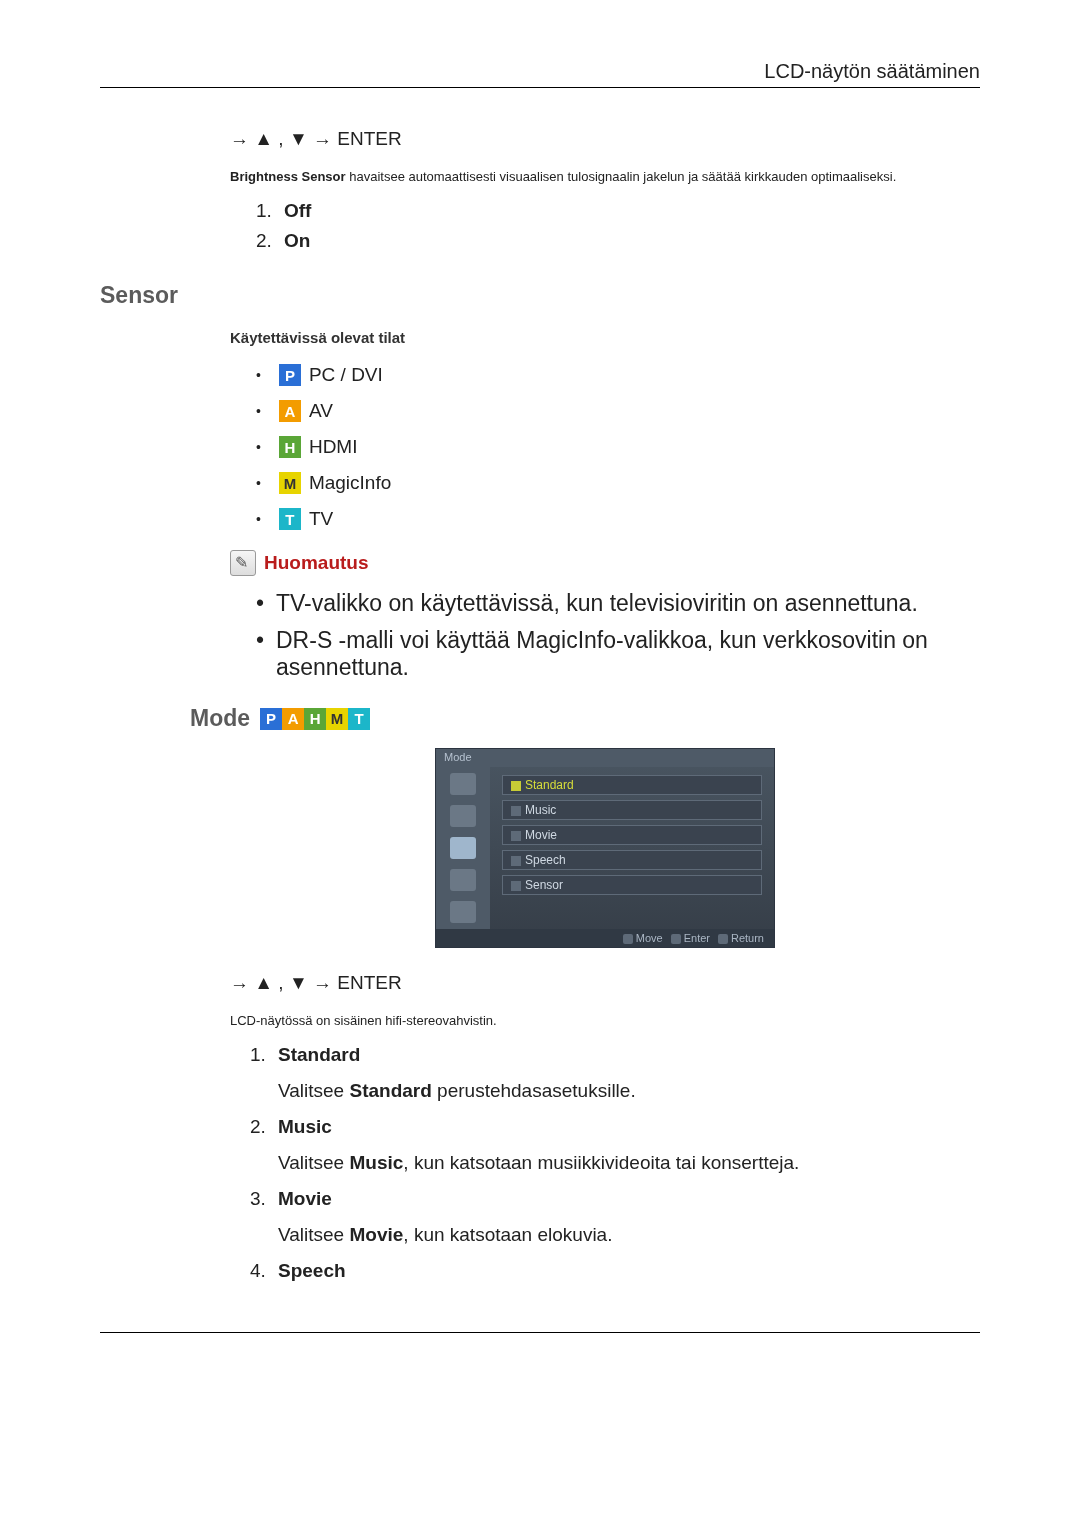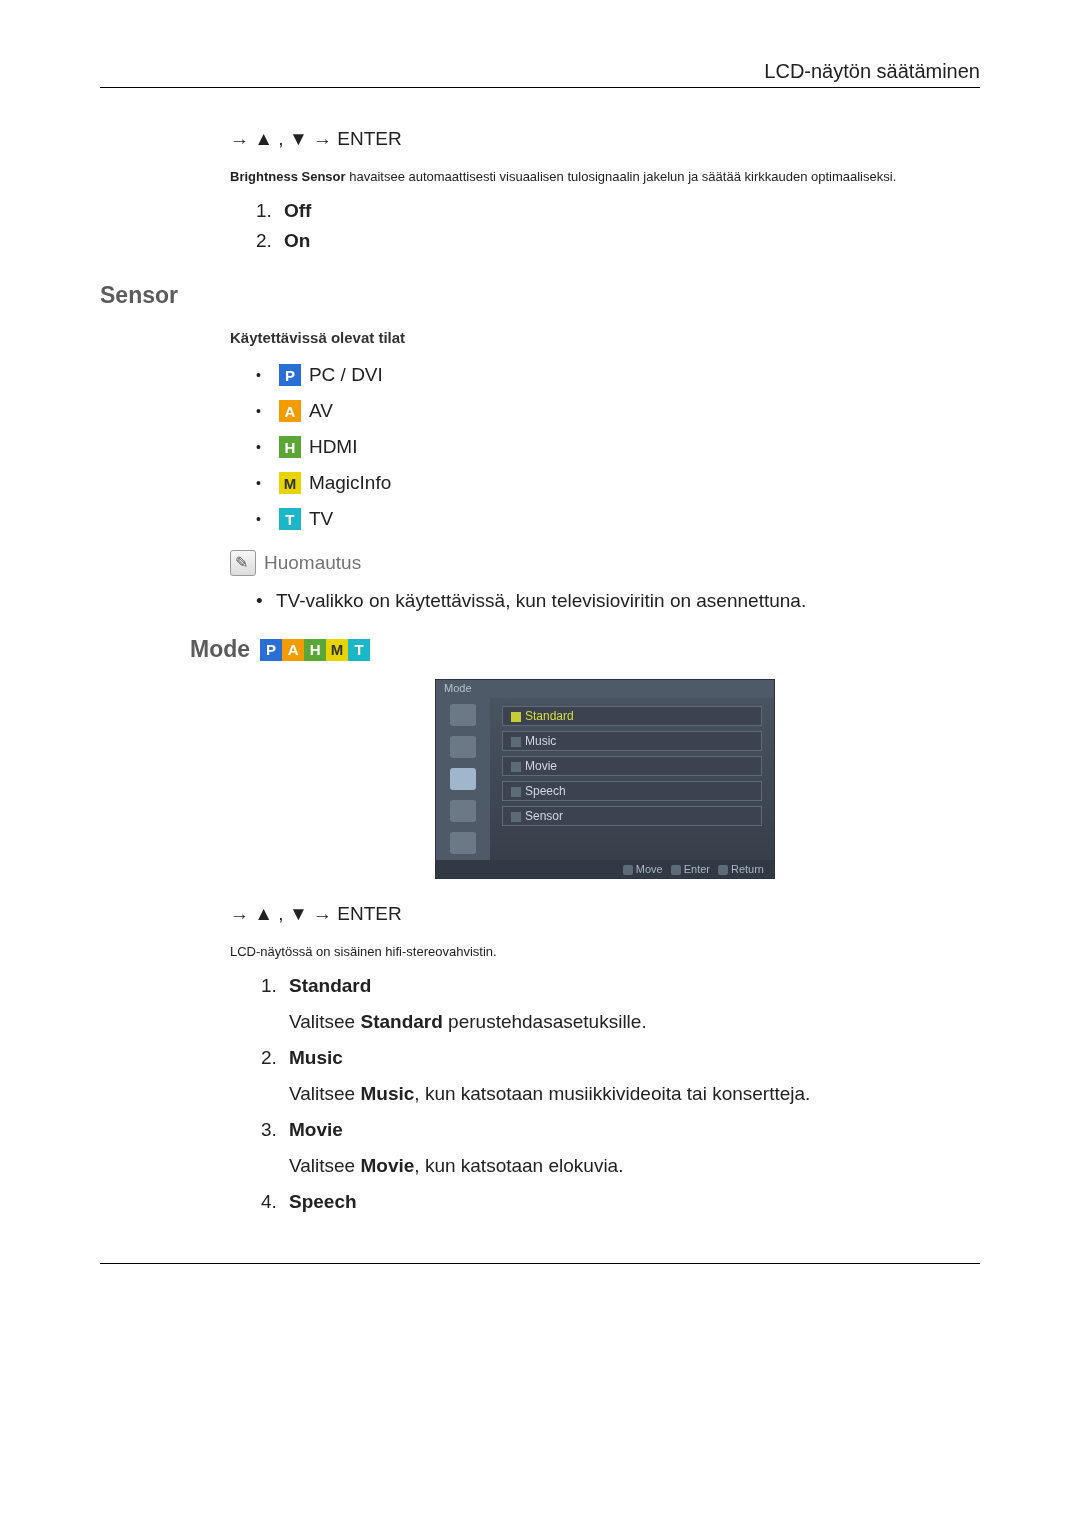--- a/index.html
+++ b/index.html
@@ -127,29 +127,29 @@
     .note-icon::before {
       content: "✎";
       position: absolute;
       top: 2px;
       left: 4px;
       font-size: 16px;
       color: #555;
     }
     .note-label {
       font-size: 19px;
-      font-weight: normal;
-      color: #737373;
+      font-weight: bold;
+      color: #b91c1c;
     }
     ul.bullet-list {
       list-style: none;
       margin: 0 0 20px 0;
     }
     ul.bullet-list li {
-      font-size: 19px;
+      font-size: 23px;
       color: #222;
       margin: 10px 0 10px 26px;
       position: relative;
       padding-left: 20px;
     }
     ul.bullet-list li::before {
       content: "•";
       position: absolute;
       left: 0;
     }
@@ -247,21 +247,21 @@
       margin-right:3px;
       vertical-align:middle;
     }
     .desc-list {
       list-style: none;
       margin: 0 0 20px 0;
     }
     .desc-list > li {
       font-size: 19px;
       color: #222;
-      margin: 14px 0 10px 31px;
+      margin: 14px 0 10px 20px;
     }
     .desc-list > li .num {
       display:inline-block;
       width:28px;
     }
     .desc-list > li .title {
       font-weight: bold;
     }
     .desc-list > li .desc {
       display:block;
@@ -311,20 +311,21 @@
         <span>TV</span>
       </li>
   </ul>
 
   <div class="note-row">
     <span class="note-icon"></span>
     <span class="note-label">Huomautus</span>
   </div>
   <ul class="bullet-list">
     <li>TV-valikko on käytettävissä, kun televisioviritin on asennettuna.</li>
+    <li>DR-S -malli voi käyttää MagicInfo-valikkoa, kun verkkosovitin on asennettuna.</li>
   </ul>
 
   <div class="mode-heading">
     <span class="mode-heading-text">Mode</span>
     <span class="icon-strip">
       <span class="square-icon icon-p">P</span>
       <span class="square-icon icon-a">A</span>
       <span class="square-icon icon-h">H</span>
       <span class="square-icon icon-m">M</span>
       <span class="square-icon icon-t">T</span>

